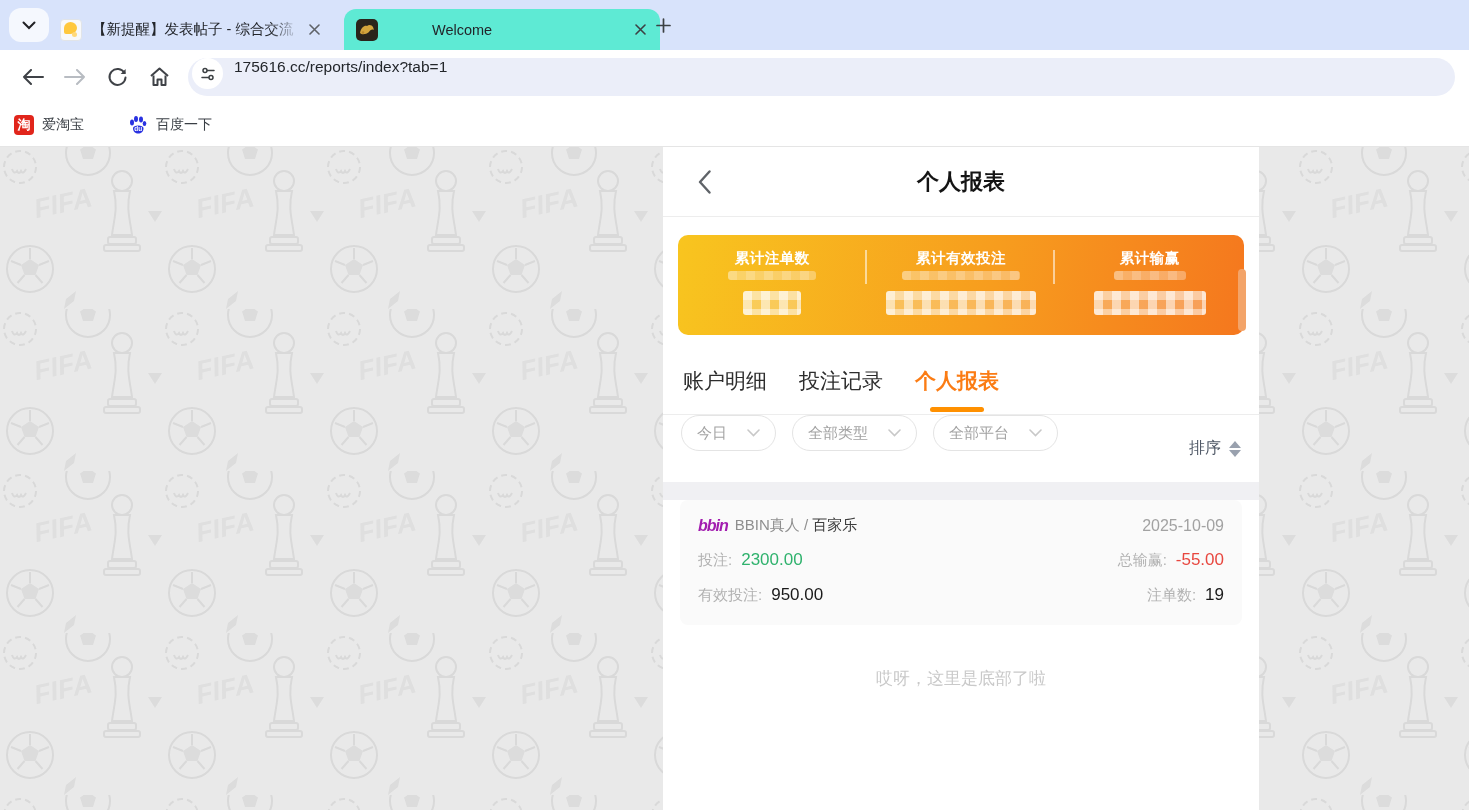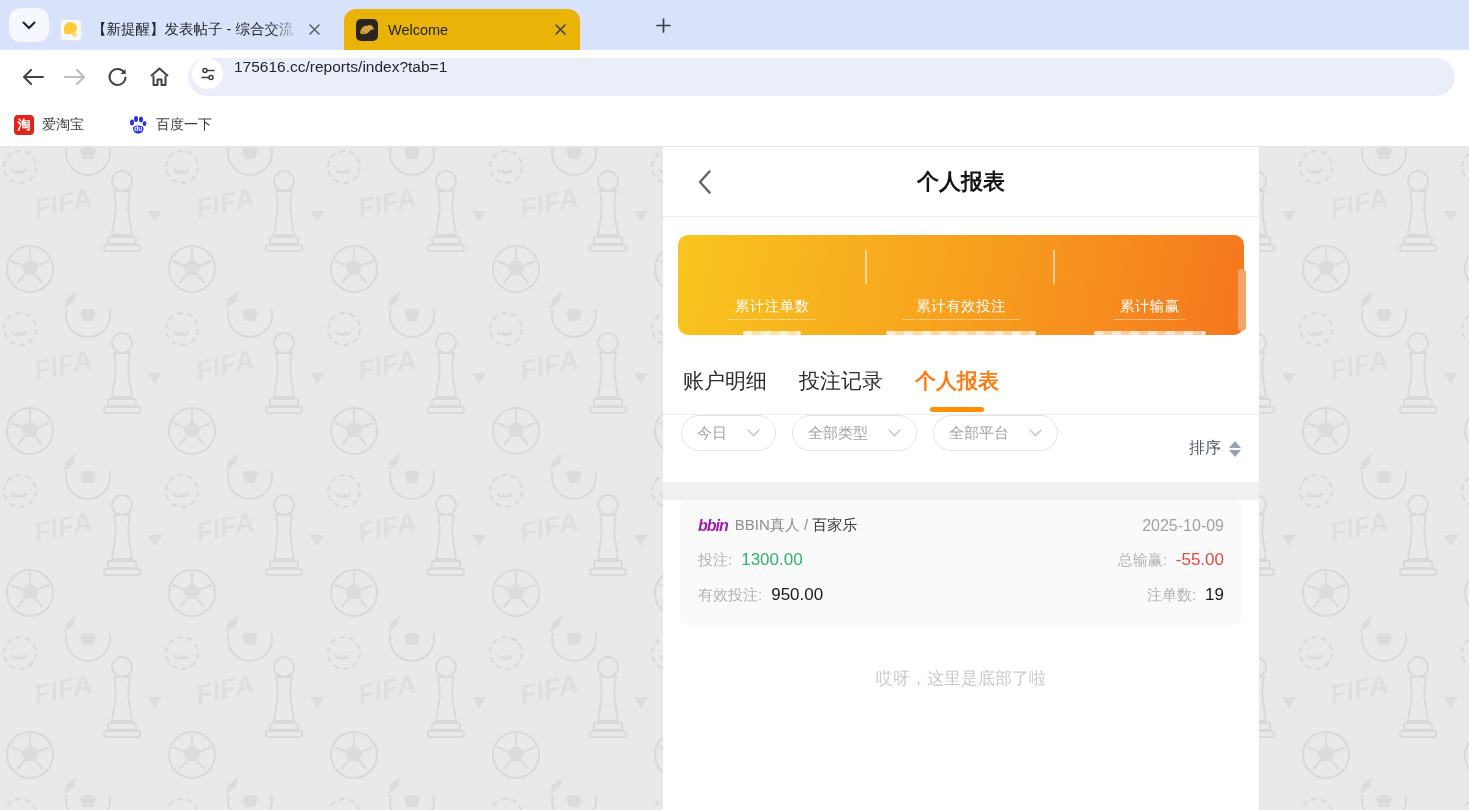--- a/index.html
+++ b/index.html
@@ -5,21 +5,21 @@
   * { margin:0; padding:0; box-sizing:border-box; }
   html,body { width:1469px; height:810px; overflow:hidden;
     font-family:"Liberation Sans","DejaVu Sans",sans-serif; background:#fff; }
 
   
   .tabstrip { position:relative; height:50px; background:#d8e3fb; }
   .tab-search-btn { position:absolute; left:9px; top:8px; width:40px; height:34px;
     border-radius:12px; background:rgba(255,255,255,.75); display:flex; align-items:center; justify-content:center; }
   .tab { position:absolute; top:9px; height:41px; display:flex; align-items:center; }
   .tab.inactive { left:48px; width:286px; }
-  .tab.active { left:344px; width:236px; background:#eab308; border-radius:12px 12px 0 0; }
+  .tab.active { left:344px; width:316px; background:#5eead4; border-radius:12px 12px 0 0;gap:44px; }
   .favicon { width:22px; height:22px; margin:0 10px 0 12px; flex:0 0 auto; position:relative; }
   .fav-forum { background:#f8f9fa; border:1px solid #e1e4e8; border-radius:4px; }
   .fav-forum .bubble { position:absolute; left:3px; top:2px; width:13px; height:12px;
     background:#ffc83d; border-radius:50% 50% 50% 2px; }
   .fav-forum .bdot { position:absolute; right:4px; bottom:3px; width:5px; height:5px; border-radius:50%; background:#ffd97a; }
   .fav-site { background:#2a241b; border-radius:5px; }
   .tab-title { flex:1; font-size:14.5px; color:#23262b; white-space:nowrap; overflow:hidden; position:relative; }
   .title-fade { position:absolute; right:0; top:-2px; bottom:-2px; width:30px;
     background:linear-gradient(90deg, rgba(216,227,251,0), #d8e3fb); }
   .tab-close { width:20px; height:20px; margin:0 10px 0 4px; display:flex; align-items:center; justify-content:center; }
@@ -44,21 +44,21 @@
 
   .app { position:absolute; left:663px; top:0; width:596px; height:100%; background:#fff; }
   .app-header { height:70px; position:relative; border-bottom:1px solid #ededed; }
   .back-btn { position:absolute; left:26px; top:20px; width:30px; height:30px; display:flex; align-items:center; justify-content:center; }
   .app-title { text-align:center; line-height:70px; font-size:22px; font-weight:700; color:#141414; }
 
   .card-wrap { position:relative; padding:18px 15px 13px; }
   .stat-card { height:100px; border-radius:10px; display:flex;
     background:linear-gradient(100deg,#f8c51f 0%,#f79d1e 55%,#f5771e 100%); }
   .stat { flex:1; display:flex; flex-direction:column; align-items:center; padding-top:14px; position:relative; }
-  .stat-label { color:#fff; font-size:14.5px; font-weight:400; letter-spacing:.5px;margin-top:48px; }
+  .stat-label { color:#fff; font-size:14.5px; font-weight:700; letter-spacing:.5px; }
   .mosaic { background-image:
       repeating-linear-gradient(90deg, rgba(255,255,255,.62) 0 9px, rgba(255,255,255,.18) 9px 18px),
       repeating-linear-gradient(180deg, rgba(255,255,255,.5) 0 9px, rgba(255,255,255,.1) 9px 18px);
     background-blend-mode:lighten; border-radius:3px; filter:blur(.6px); }
   .streak { margin-top:3px; height:9px; opacity:.55; }
   .stat-value { margin-top:11px; height:24px; }
   .stat-divider { position:absolute; right:0; top:15px; width:2px; height:34px; background:rgba(255,255,255,.55); }
   .peek-orange { position:absolute; right:13px; top:52px; width:8px; height:62px; border-radius:4px; background:#f3a469; }
   .peek-white  { position:absolute; right:2px;  top:60px; width:8px; height:54px; border-radius:4px; background:#fff; }
 
@@ -318,21 +318,21 @@
 
     <div class="record-card">
       <div class="rec-row rec-head">
         <span class="prov-logo">bbin</span>
         <span class="prov-name">BBIN真人 /</span>
         <span class="game-name">百家乐</span>
         <span class="rec-date">2025-10-09</span>
       </div>
       <div class="rec-row rec-line">
         <span class="lbl">投注:</span>
-        <span class="val green">1300.00</span>
+        <span class="val green">2300.00</span>
         <span class="right-group">
           <span class="lbl">总输赢:</span>
           <span class="val red">-55.00</span>
         </span>
       </div>
       <div class="rec-row rec-line">
         <span class="lbl">有效投注:</span>
         <span class="val dark">950.00</span>
         <span class="right-group">
           <span class="lbl">注单数:</span>

